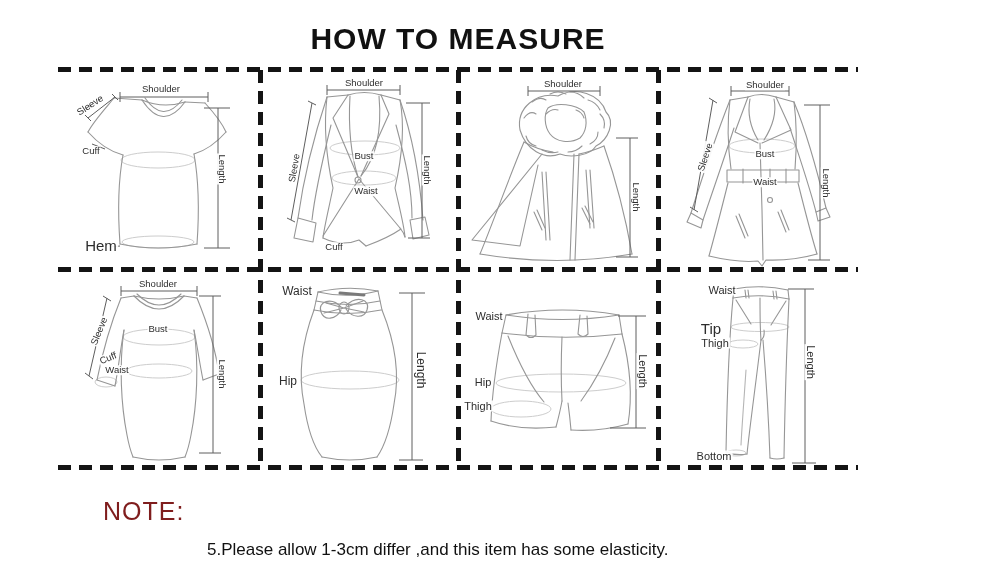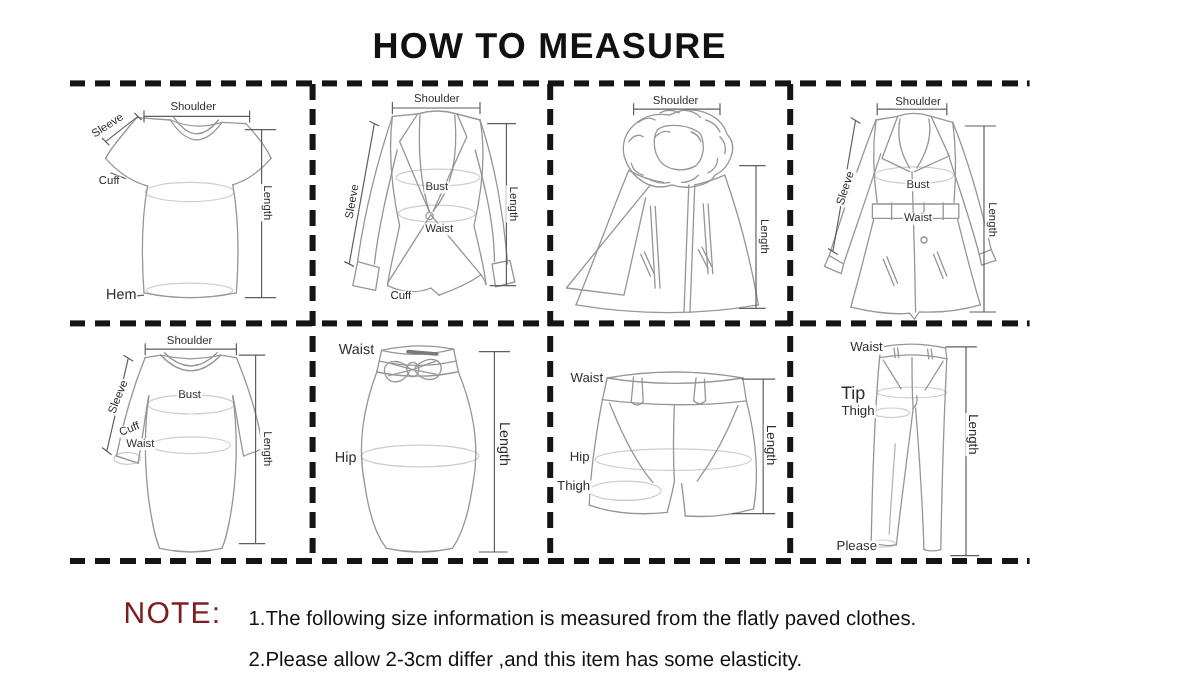--- a/index.html
+++ b/index.html
@@ -62,21 +62,21 @@
         <path d="M57,27 L30,48 M54,24 L60,30 M27,45 L33,51"></path>
         <path d="M160,38 L160,178 M146,38 L172,38 M146,178 L172,178"></path>
         <path d="M34,74 L47,79"></path>
           <path d="M52,177 L62,176"></path>
       </g>
     </svg>
     <span class="lbl" style="left:103px;top:19px;font-size:9.5px">Shoulder</span>
     <span class="lbl" style="left:32px;top:35px;font-size:9.5px;transform:translate(-50%,-50%) rotate(-33deg)">Sleeve</span>
     <span class="lbl" style="left:33px;top:81px;font-size:9.5px">Cuff</span>
     <span class="lbl r90" style="left:164px;top:99px;font-size:9.5px">Length</span>
-    <span class="lbl" style="left:43px;top:175px;font-size:12px">Hem</span>
+    <span class="lbl" style="left:43px;top:175px;font-size:15px">Hem</span>
   </div>
 
   <div class="panel" style="left:260px;top:70px;width:198px;height:200px;">
     <svg width="198" height="200" viewBox="0 0 198 200">
       <g class="faint">
         <ellipse cx="105" cy="78" rx="35" ry="7"></ellipse>
           <ellipse cx="104" cy="108" rx="32" ry="7"></ellipse>
       </g>
       <g class="garment">
         <path d="M88,25 Q104,20 121,25"></path>
@@ -331,21 +331,20 @@
           <path d="M112,188 Q119,190 126,188"></path>
         <path d="M88,100 C86,130 84,155 83,175" style="stroke:#b5b5b5"></path>
       </g>
       <g class="meas">
         <path d="M147,19 L147,193 M130,19 L156,19 M134,193 L158,193"></path>
       </g>
     </svg>
     <span class="lbl" style="left:64px;top:20px;font-size:11px">Waist</span>
     <span class="lbl" style="left:53px;top:58px;font-size:15px">Tip</span>
     <span class="lbl" style="left:57px;top:73px;font-size:11px">Thigh</span>
-    <span class="lbl" style="left:56px;top:186px;font-size:11px">Please</span>
+    <span class="lbl" style="left:56px;top:186px;font-size:11px">Bottom</span>
     <span class="lbl r90" style="left:152px;top:92px;font-size:11px">Length</span>
   </div>
 
   <div class="note-label">NOTE:</div>
-  <div class="note-line1">1.The following size information is measured from the flatly paved clothes.</div>
-  <div class="note-line2">2.Please allow 2-3cm differ ,and this item has some elasticity.</div>
+  <div class="note-line2">5.Please allow 1-3cm differ ,and this item has some elasticity.</div>
 
 </div>
 
 </body></html>

